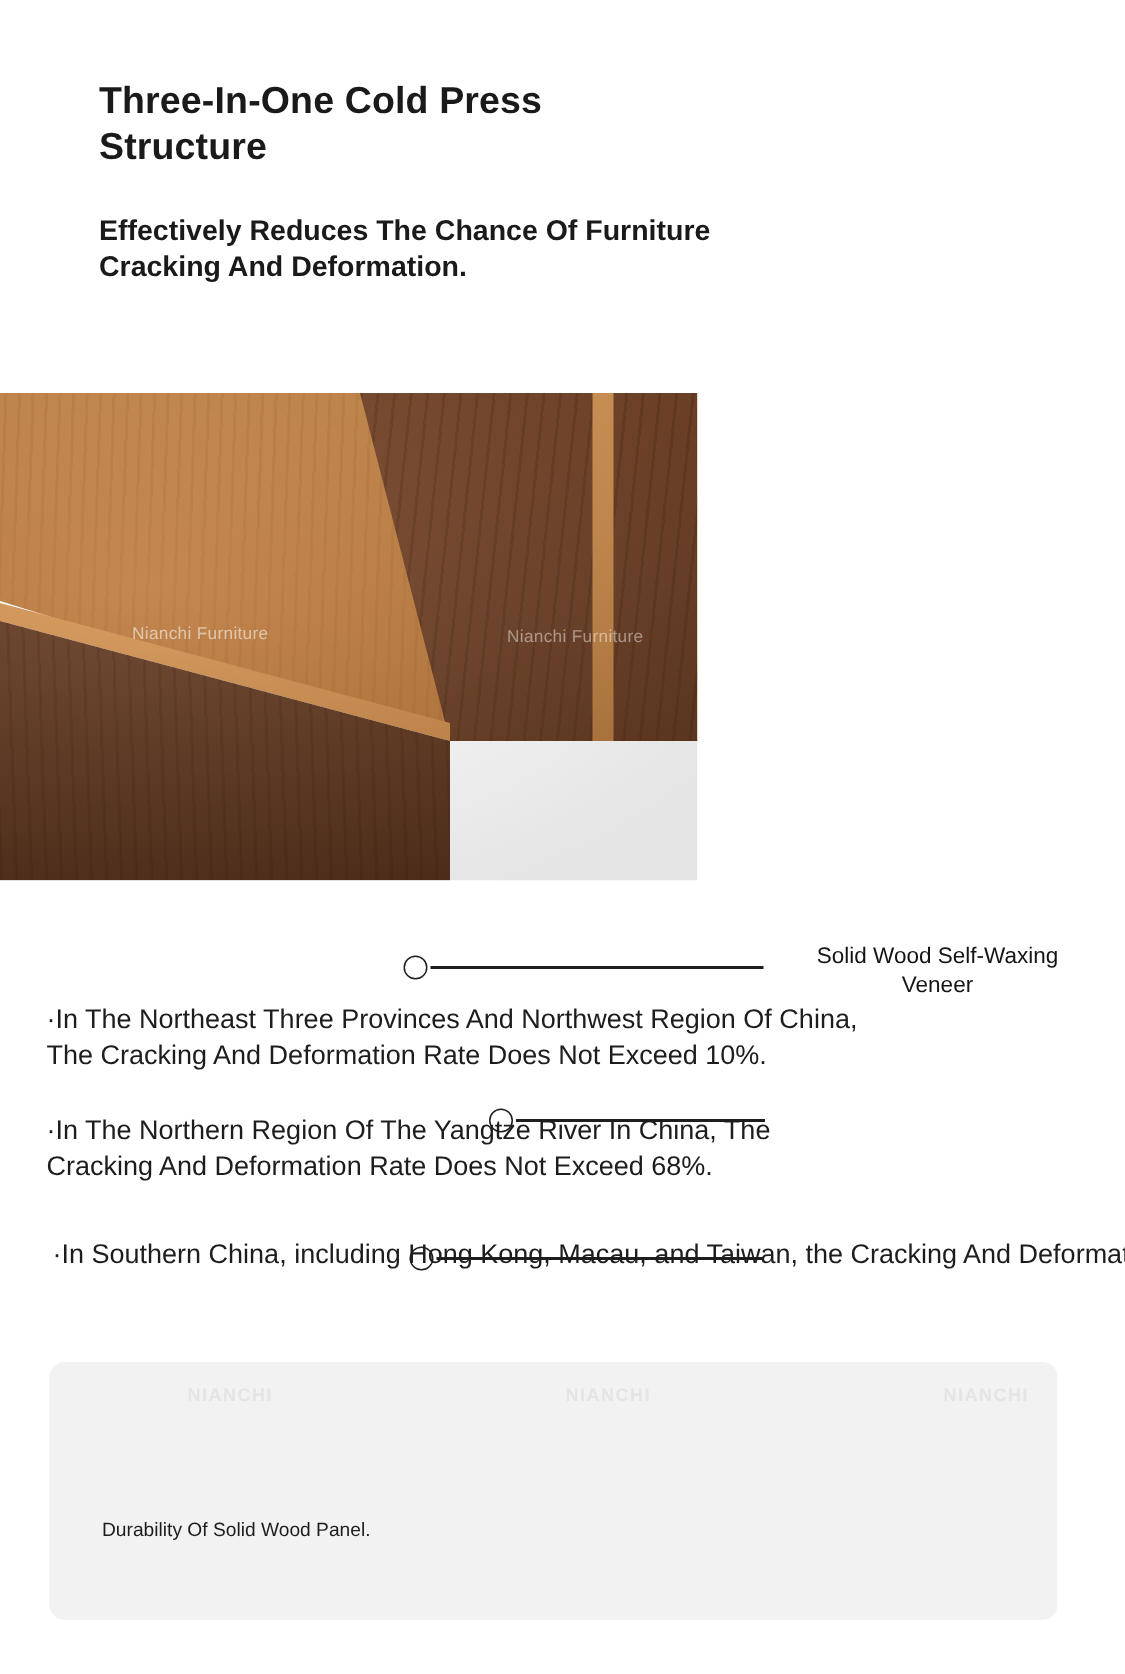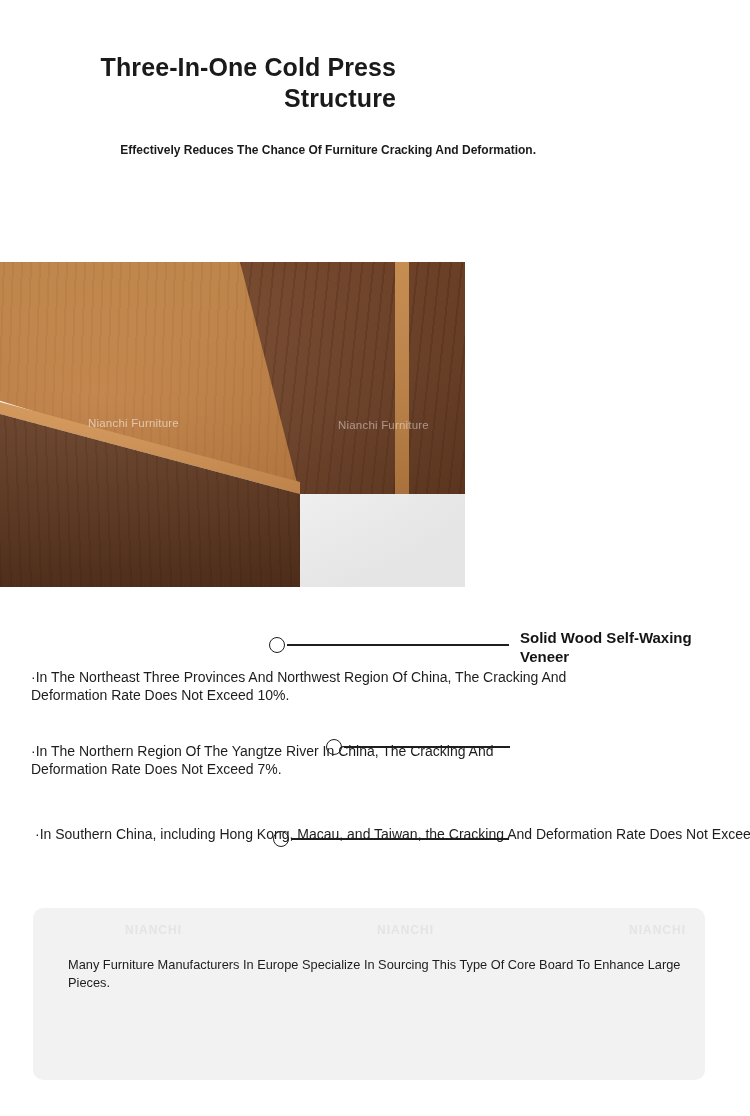--- a/index.html
+++ b/index.html
@@ -15,33 +15,32 @@
     font-family: "Liberation Sans", sans-serif;
     color: #1b1b1b;
   }
 
   
   .heading-block {
     position: absolute;
     left: 66px;
     top: 52px;
     width: 620px;
-    text-align: right;
   }
   .main-title {
     font-size: 25px;
     font-weight: bold;
     line-height: 1.25;
     letter-spacing: 0.1px;
     margin: 0;
     color: #1a1a1a;
     max-width: 330px;
   }
   .sub-title {
-    font-size: 12px;
+    font-size: 19px;
     font-weight: bold;
     line-height: 1.3;
     margin: 0;
     margin-top: 28px;
     color: #1a1a1a;
     max-width: 470px;
   }
 
   
   .ghost {
@@ -152,24 +151,25 @@
     box-sizing: border-box;
   }
   .callout-line {
     position: absolute;
     height: 1.5px;
     background: #1e1e1e;
   }
   .callout-label {
     position: absolute;
     font-size: 15px;
-    font-weight: bold;
+    font-weight: normal;
     color: #141414;
     line-height: 1.25;
     white-space: pre-line;
+    text-align: center;
   }
 
   .dot-1  { left: 269px; top: 375px; }
   .line-1 { left: 287px; top: 382px; width: 222px; }
   .lbl-1  { left: 520px; top: 367px; width: 210px; }
 
   .dot-2  { left: 326px; top: 477px; }
   .line-2 { left: 344px; top: 484px; width: 166px; }
   .lbl-2  { left: 521px; top: 481px; width: 210px; }
 
@@ -179,21 +179,21 @@
 
   
   .notes {
     position: absolute;
     left: 0;
     top: 660px;
     width: 750px;
   }
   .note {
     position: absolute;
-    font-size: 14px;
+    font-size: 18px;
     line-height: 1.32;
     color: #1d1d1d;
     font-weight: 500;
   }
   .note-1 { left: 31px; top: 8px;   width: 560px; }
   .note-2 { left: 31px; top: 82px;  width: 520px; }
   .note-3 { left: 35px; top: 165px; width: 730px; white-space: nowrap; }
 
   .ghost.n1 { left: 520px; top: 668px; width: 170px; height: 42px; }
   .ghost.n2 { left: 462px; top: 740px; width: 140px; height: 42px; }
@@ -271,24 +271,24 @@
   <div class="callout-dot dot-3"></div>
   <div class="callout-line line-3"></div>
 </div>
 
 <div class="ghost n1"></div>
 <div class="ghost n2"></div>
 <div class="ghost n3"></div>
 
 <div class="notes">
   <div class="note note-1">·In The Northeast Three Provinces And Northwest Region Of China, The Cracking And Deformation Rate Does Not Exceed 10%.</div>
-  <div class="note note-2">·In The Northern Region Of The Yangtze River In China, The Cracking And Deformation Rate Does Not Exceed 7%.</div>
+  <div class="note note-2">·In The Northern Region Of The Yangtze River In China, The Cracking And Deformation Rate Does Not Exceed 68%.</div>
   <div class="note note-3">·In Southern China, including Hong Kong, Macau, and Taiwan, the Cracking And Deformation Rate Does Not Exceed</div>
 </div>
 
 <div class="bottom-card">
   <div class="card-ghost-row">
     <div class="card-ghost cg1">NIANCHI</div>
     <div class="card-ghost cg2">NIANCHI</div>
     <div class="card-ghost cg3">NIANCHI</div>
   </div>
-  <div class="card-line cl1">Many Furniture Manufacturers In Europe Specialize In Sourcing This Type Of Core Board To Enhance Large Pieces.</div>
+  <div class="card-line cl2">Durability Of Solid Wood Panel.</div>
 </div>
 
 </body></html>

